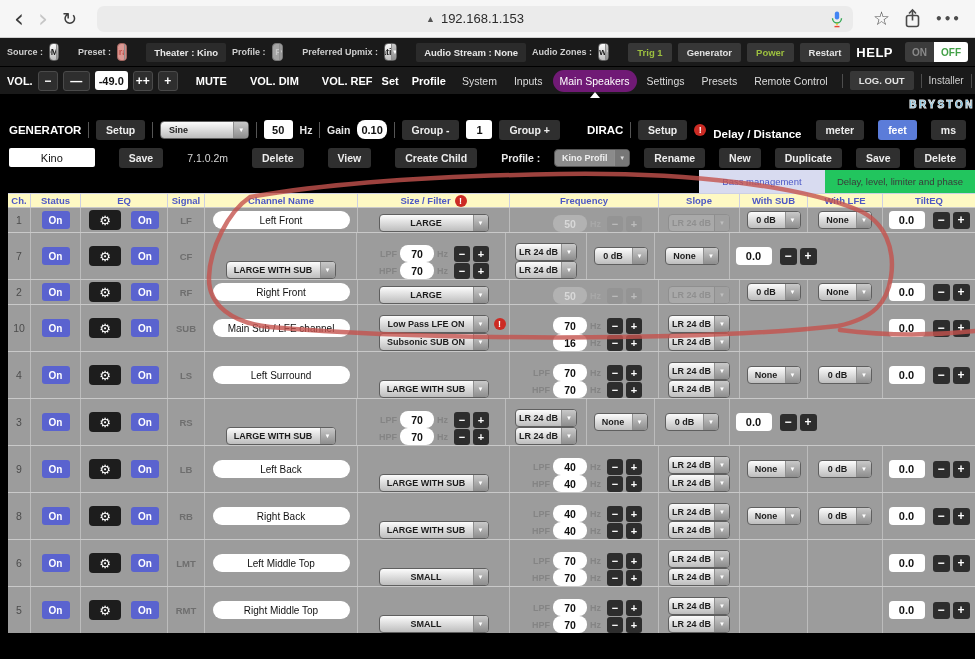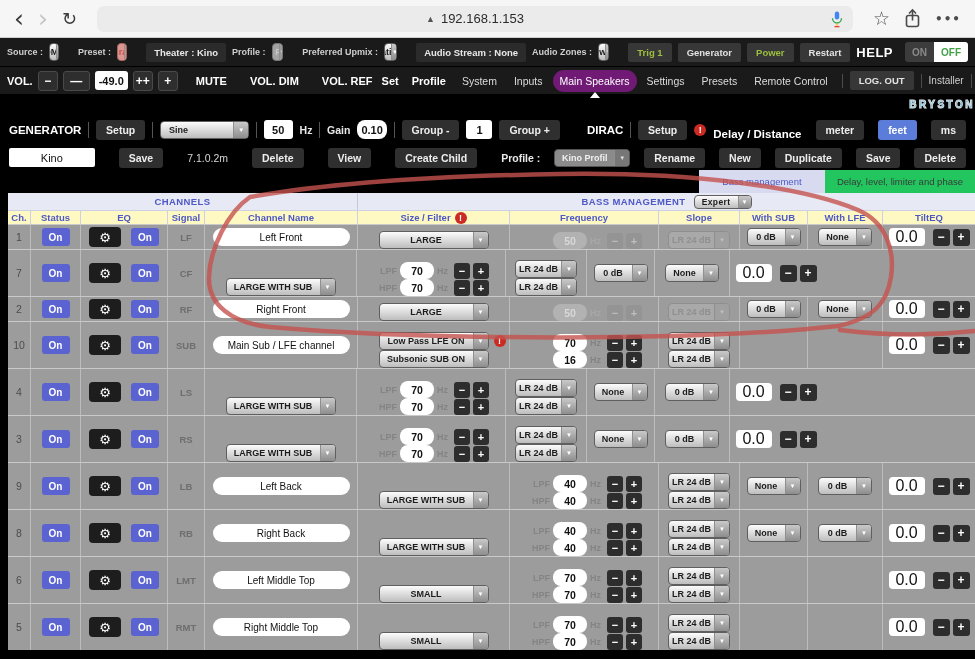--- a/index.html
+++ b/index.html
@@ -105,21 +105,21 @@
   .err{width:12px;height:12px;border-radius:50%;background:#cc2b24;color:#fff;font-size:9px;font-weight:bold;display:inline-flex;align-items:center;justify-content:center;flex:none}
   .fline{display:flex;align-items:center;gap:3px}
   .flab{width:24px;text-align:right;color:#848484;font-size:9px;font-weight:bold}
   .finput{width:34px;height:17px;background:#fff;border-radius:8px;color:#111;font-size:10.5px;font-weight:bold;display:flex;align-items:center;justify-content:center}
   .finput.din{background:#b2b2b2;color:#d8d8d8}
   .fhz{color:#848484;font-size:9px;font-weight:bold;width:14px}
   .dlab{color:#a8a8a8}
   .sq{width:16px;height:16px;background:#2d2d2d;border-radius:3px;color:#fff;font-size:11px;font-weight:bold;display:flex;align-items:center;justify-content:center}
   .sq.dsq{background:#949494;color:#bdbdbd}
   .sq.big{width:17px;height:17px;font-size:12px}
-  .tinput{width:36px;height:18px;background:#fff;border-radius:4px;color:#111;font-size:16px;font-weight:normal;display:flex;align-items:center;justify-content:center;margin-right:5px}
+  .tinput{width:36px;height:18px;background:#fff;border-radius:4px;color:#111;font-size:11px;font-weight:bold;display:flex;align-items:center;justify-content:center;margin-right:5px}
   .cell.c-tilt{gap:3px}
   .dd.ddis{background:#a9a9a9;border-color:#8f8f8f}
   .dd.ddis .txt{color:#8f8f8f}
   .dd.ddis .cap{background:#a0a0a0;color:#bfbfbf}
 
   .anno{position:absolute;inset:0;pointer-events:none}
   .anno path{fill:none;stroke-width:4.5;stroke-linecap:round;stroke-linejoin:round;opacity:.8}
 </style>
 </head>
 <body>
@@ -273,30 +273,20 @@
       <span class="gbtn">Delete</span>
     </div>
   </div>
 
   <div class="tabs">
     <div class="tab active">Bass management</div>
     <div class="tab">Delay, level, limiter and phase</div>
   </div>
 
   <div class="bm">
-    <div class="ghead">
-      <div class="g-ch">CHANNELS</div>
-      <div class="g-bass">
-        <span>BASS MANAGEMENT</span>
-        <span class="dd xdd" style="width:58px">
-            <span class="txt">Expert</span>
-            <span class="cap">▼</span>
-          </span>
-      </div>
-    </div>
     <div class="chead">
       <div class="hc c-ch">Ch.</div>
       <div class="hc c-status">Status</div>
       <div class="hc c-eq">EQ</div>
       <div class="hc c-signal">Signal</div>
       <div class="hc c-name">Channel Name</div>
       <div class="hc c-size">
           <span>Size / Filter</span>
           <span class="err">!</span>
         </div>
@@ -552,20 +542,23 @@
           <div class="cell c-status">
             <span class="onbtn">On</span>
           </div>
           <div class="cell c-eq">
             <span class="gearbtn">
               <span class="gear">⚙</span>
             </span>
             <span class="onbtn">On</span>
           </div>
           <div class="cell c-signal">LS</div>
+          <div class="cell c-name">
+            <span class="pill-input name-input">Left Surround</span>
+          </div>
           <div class="cell c-size">
             <div class="sline">
               <span class="dd" style="width: 110px;">
                 <span class="txt">LARGE WITH SUB</span>
                 <span class="cap">▼</span>
               </span>
             </div>
           </div>
           <div class="cell c-freq">
             <div class="fline">

